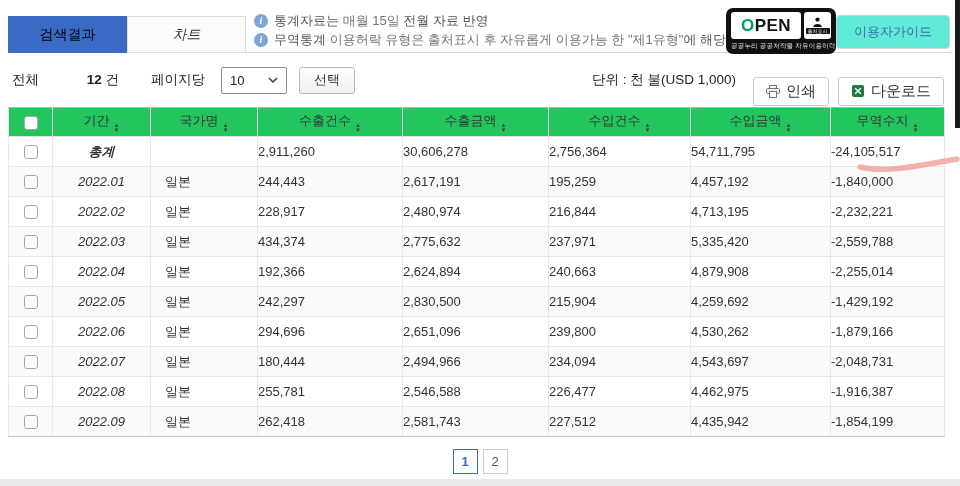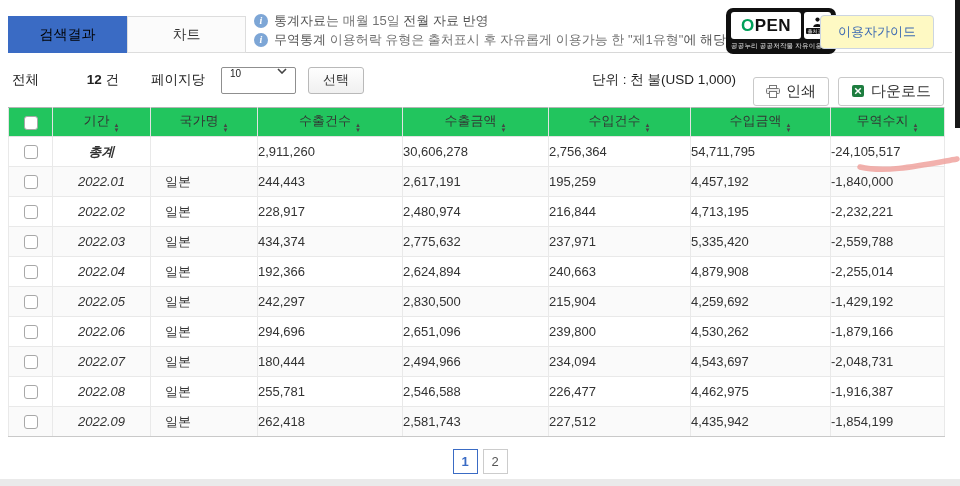--- a/index.html
+++ b/index.html
@@ -6,48 +6,48 @@
   html,body { background:#fff; }
   .page {
     position:relative; width:960px; height:486px; background:#fff;
     font-family:"Liberation Sans","DejaVu Sans",sans-serif; overflow:hidden; color:#333;
   }
   
   .topbar { position:relative; height:53px; margin:0 8px; border-bottom:1px solid #d8d8d8; }
   .tabs { position:absolute; left:0; bottom:-1px; display:flex; }
   .tab { width:119px; height:37px; display:flex; align-items:center; justify-content:center; font-size:14px; cursor:pointer; }
   .tab.active { background:#3a6bc4; color:#000000; }
-  .tab.inactive { background:#fbfbfb; border:1px solid #ddd; color:#333; }
+  .tab.inactive { background:#fbfbfb; border:1px solid #ddd; color:#333;font-style:italic; }
   .notices { position:absolute; left:246px; top:11px; font-size:13px; color:#555; }
   .notice-row { display:flex; align-items:center; gap:6px; line-height:19px; white-space:nowrap; }
   .info-icon { flex:0 0 auto; width:14px; height:14px; border-radius:50%; background:#7da6d6; color:#fff;
     font-size:10px; font-weight:700; font-style:italic; display:flex; align-items:center; justify-content:center;
     font-family:"Liberation Serif",serif; }
   .hl { color:#737373; }
   
   .open-logo { position:absolute; right:116px; top:8px; width:110px; height:46px; background:#101010;
     border-radius:7px; padding:4px 5px 2px; }
   .open-row { display:flex; gap:3px; height:27px; }
   .open-main { flex:1; background:#fff; border-radius:3px; display:flex; align-items:center; justify-content:center;
     font-weight:800; font-size:17px; letter-spacing:0.5px; color:#111; }
   .open-o { color:#00a05a; }
   .open-badge { width:27px; background:#fff; border-radius:3px; display:flex; flex-direction:column;
     align-items:center; justify-content:center; gap:1px; }
   .open-badge-label { background:#111; color:#fff; font-size:5px; line-height:6px; padding:0 2px; border-radius:1px; }
   .open-caption { color:#e3e3e3; font-size:6.5px; text-align:center; margin-top:3px; white-space:nowrap; letter-spacing:0.2px; }
-  .guide-btn { position:absolute; right:18px; top:15px; padding:7px 17px; border:1px solid #ccd5e1; border-radius:4px;
-    background:#fef9c3; color:#3f6cb3; font-size:13px; cursor:pointer; }
+  .guide-btn { position:absolute; right:2px; top:15px; padding:7px 17px; border:1px solid #ccd5e1; border-radius:4px;
+    background:#5eead4; color:#3f6cb3; font-size:13px; cursor:pointer; }
   
   .toolbar { position:relative; height:54px; display:flex; align-items:center; justify-content:space-between; padding:0 16px 0 12px; }
   .toolbar-left { display:flex; align-items:center; font-size:13.5px; color:#222; }
   .total-label { margin-right:32px; }
   .total-label b { font-weight:700;margin-left:44px; }
   .perpage-label { margin-right:16px; }
-  .per-page-select { width:75px; height:27px; border:1px solid #8f8f8f; border-radius:2px; background:#fff;
-    display:flex; justify-content:space-between; padding:0 8px; font-size:10px; cursor:pointer; margin-right:12px; }
+  .per-page-select { width:66px; height:27px; border:1px solid #8f8f8f; border-radius:2px; background:#fff;
+    display:flex; align-items:center; justify-content:space-between; padding:0 8px; font-size:13px; cursor:pointer; margin-right:12px; }
   .select-btn { height:27px; padding:0 14px; border:1px solid #b9b9b9; border-radius:3px;
     background:linear-gradient(#fefefe,#f0f0f0); font-size:13px; color:#333; cursor:pointer; }
   .toolbar-right { display:flex; align-items:center; gap:9px; font-size:13.5px; color:#222; }
   .unit-label { margin-right:8px; }
   .tool-btn { height:29px; padding:0 12px; border:1px solid #c9c9c9; border-radius:3px; background:#fff;
     display:flex; align-items:center; gap:6px; font-size:15px; color:#333; cursor:pointer;margin-top:22px; }
   
   table { margin:0 8px; width:936px; border-collapse:collapse; table-layout:fixed; }
   thead th { background:#22c55e; border:1px solid #e2e2e2; border-top:1px solid #b5b5b5; height:29px;
     font-size:13px; font-weight:400; color:#333; }

